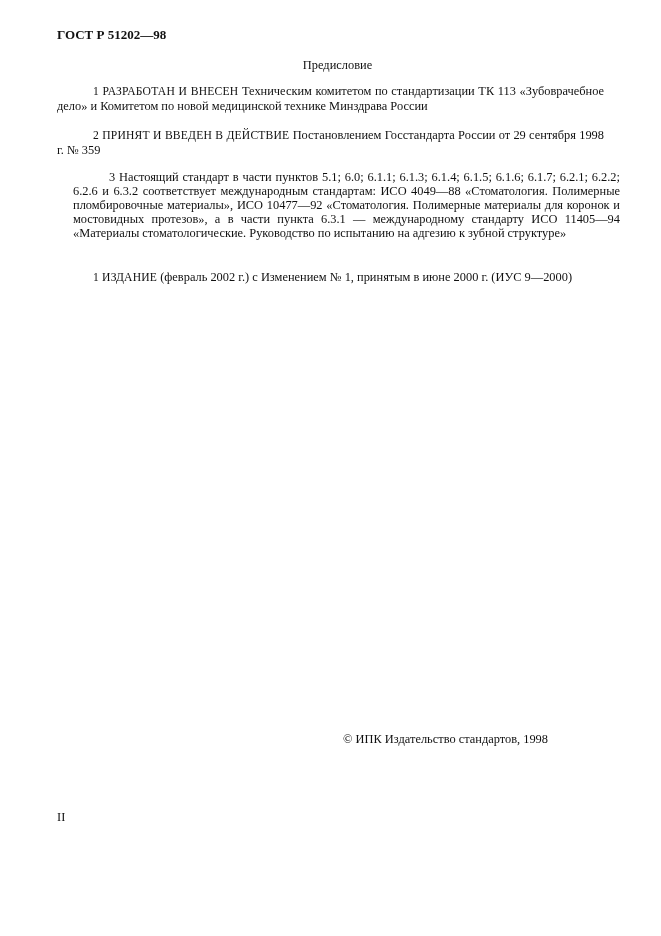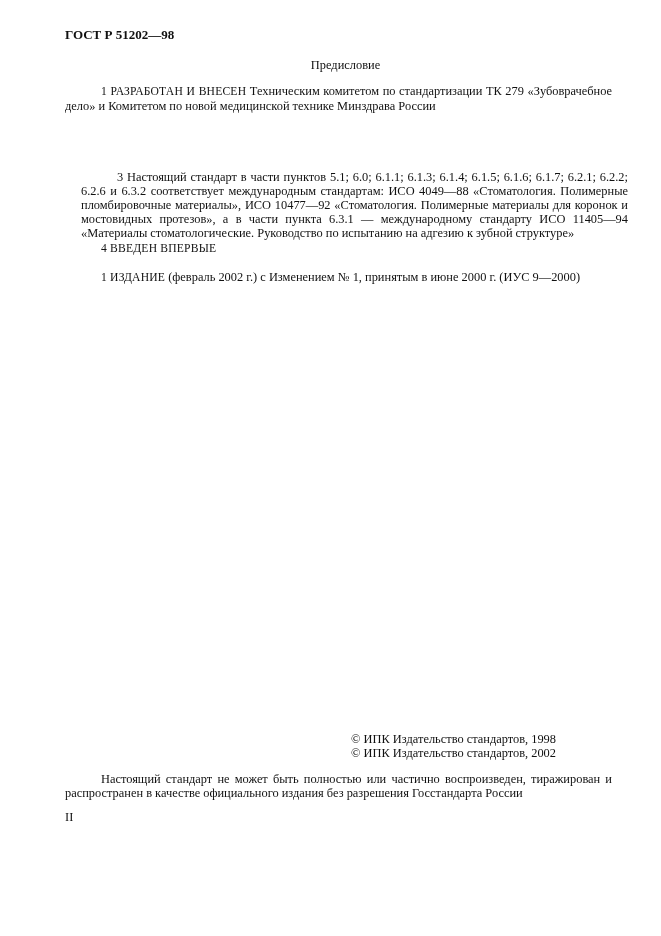--- a/index.html
+++ b/index.html
@@ -12,21 +12,21 @@
       height: 936px;
       position: relative;
       overflow: hidden;
       font-family: "Liberation Serif", serif;
       color: #111111;
       font-size: 12.4px;
       line-height: 14px;
     }
     .page {
       position: absolute;
-      left: 8px; top: 0;
+      left: 0; top: 0;
       width: 605px;
       height: 936px;
     }
     .doc-code {
       position: absolute;
       left: 57px;
       top: 28px;
       font-weight: bold;
       font-size: 13px;
     }
@@ -83,31 +83,29 @@
   </style>
 </head>
 <body>
 
 <div class="page">
 
   <div class="doc-code">ГОСТ Р 51202—98</div>
 
   <div class="section-title">Предисловие</div>
 
-  <p class="para p1"><span class="lead">1 РАЗРАБОТАН И ВНЕСЕН</span><span> Техническим комитетом по стандартизации ТК 279 «Зубоврачебное дело» и Комитетом по новой медицинской технике Минздрава России</span></p>
+  <p class="para p1"><span class="lead">1 РАЗРАБОТАН И ВНЕСЕН</span><span> Техническим комитетом по стандартизации ТК 113 «Зубоврачебное дело» и Комитетом по новой медицинской технике Минздрава России</span></p>
 
+  <p class="para p2"><span class="lead">2 ПРИНЯТ И ВВЕДЕН В ДЕЙСТВИЕ</span><span> Постановлением Госстандарта России от 29 сентября 1998 г. № 359</span></p>
 
   <p class="para p3"><span>3 Настоящий стандарт в части пунктов 5.1; 6.0; 6.1.1; 6.1.3; 6.1.4; 6.1.5; 6.1.6; 6.1.7; 6.2.1; 6.2.2; 6.2.6 и 6.3.2 соответствует международным стандартам: ИСО 4049—88 «Стоматология. Полимерные пломбировочные материалы», ИСО 10477—92 «Стоматология. Полимерные материалы для коронок и мостовидных протезов», а в части пункта 6.3.1 — международному стандарту ИСО 11405—94 «Материалы стоматологические. Руководство по испытанию на адгезию к зубной структуре»</span></p>
 
-  <p class="para p4"><span class="lead">4 ВВЕДЕН ВПЕРВЫЕ</span></p>
 
   <p class="para p5"><span class="lead">1 ИЗДАНИЕ</span><span> (февраль 2002 г.) с Изменением № 1, принятым в июне 2000 г. (ИУС 9—2000)</span></p>
 
   <div class="copyright">
     <div>© ИПК Издательство стандартов, 1998</div>
-    <div>© ИПК Издательство стандартов, 2002</div>
   </div>
 
-  <p class="notice">Настоящий стандарт не может быть полностью или частично воспроизведен, тиражирован и распространен в качестве официального издания без разрешения Госстандарта России</p>
 
   <div class="page-number">II</div>
 
 </div>
 
 </body></html>

